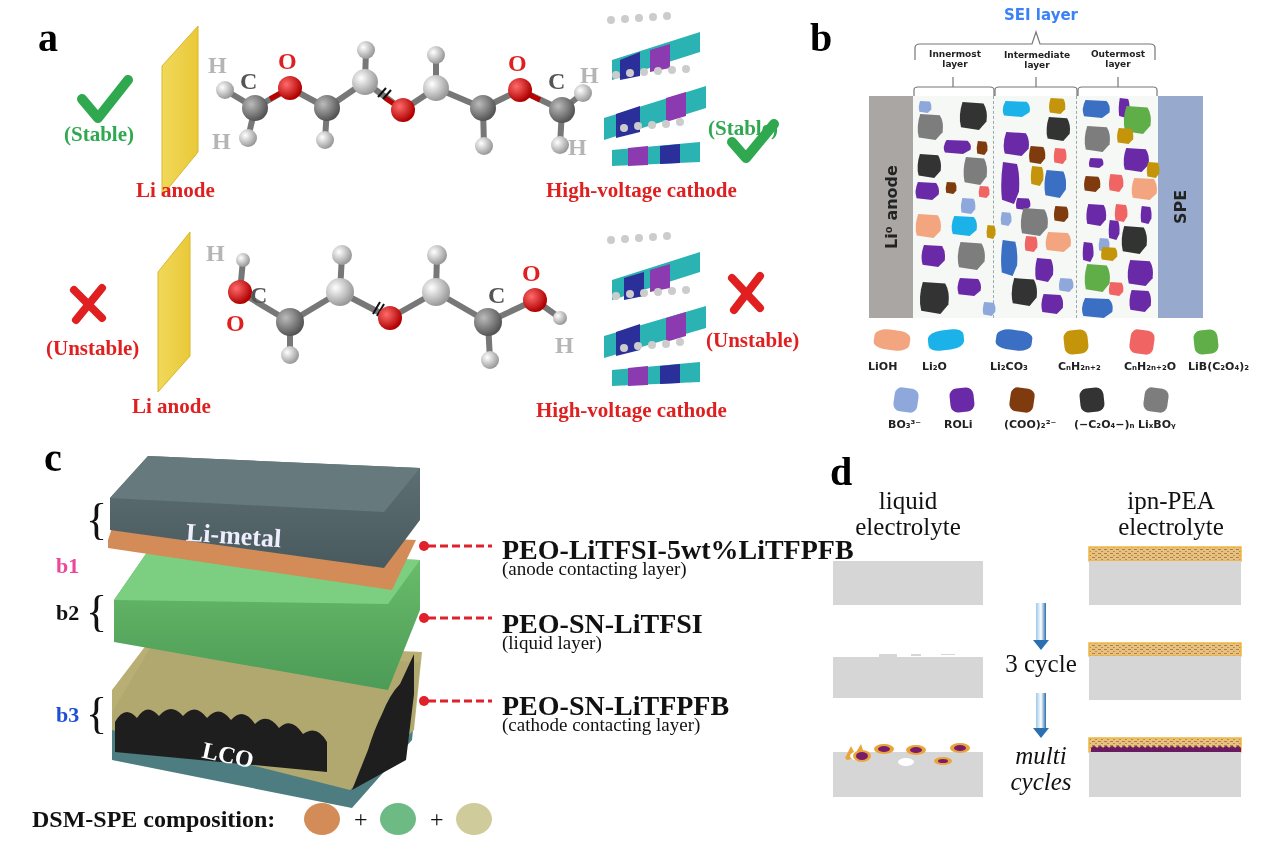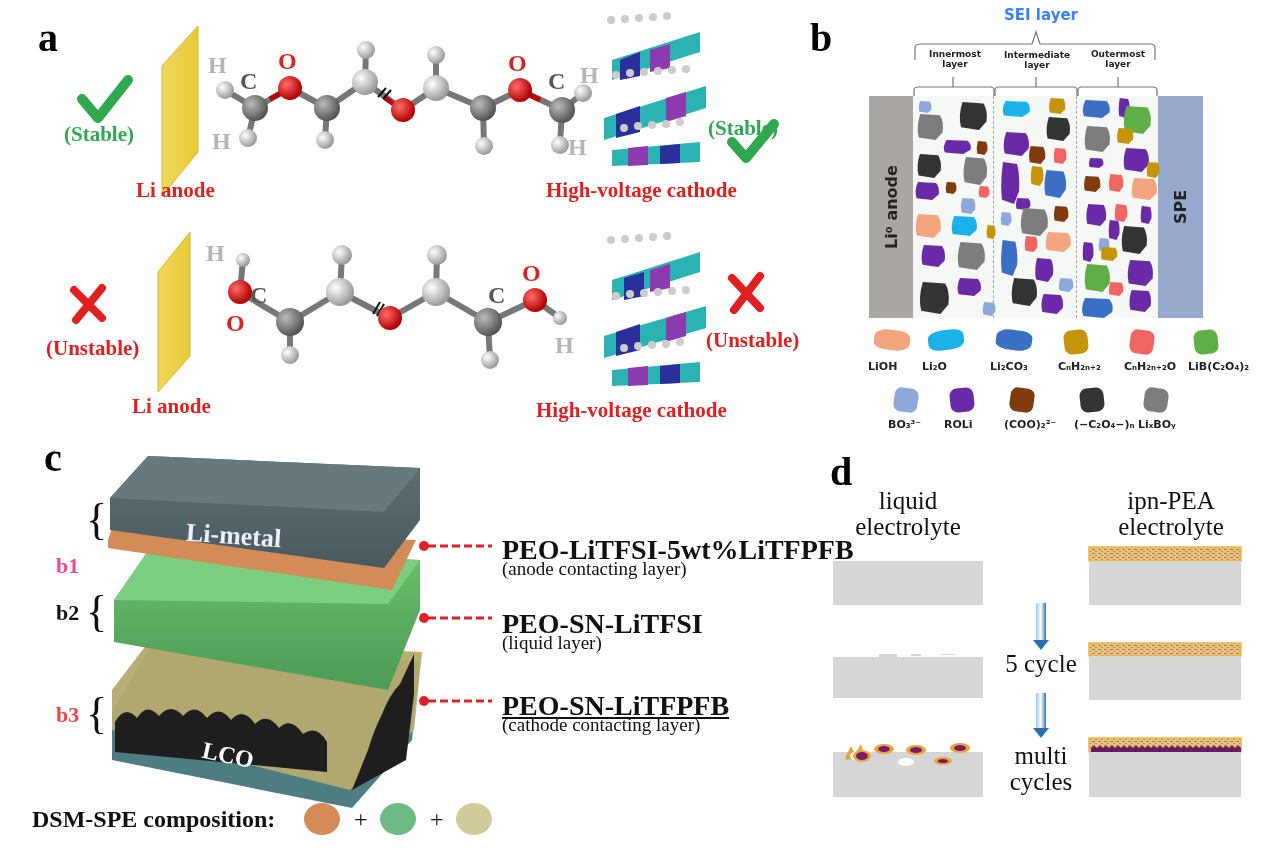--- a/index.html
+++ b/index.html
@@ -398,30 +398,30 @@
       <circle cx="424" cy="701" r="5"></circle>
     </g>
 
     <ellipse cx="322" cy="819" rx="18" ry="16" fill="#d38b57"></ellipse>
     <ellipse cx="398" cy="819" rx="18" ry="16" fill="#6dba84"></ellipse>
     <ellipse cx="474" cy="819" rx="18" ry="16" fill="#cfcb9a"></ellipse>
   </svg>
 
   <div class="lbl serif-bold" style="left:56px;top:516px;font-size:22px;color:#ec4899;margin-top:37px;">b1</div>
   <div class="lbl serif-bold" style="left:56px;top:600px;font-size:22px;color:#111;">b2</div>
-  <div class="lbl serif-bold" style="left:56px;top:702px;font-size:22px;color:#ef4444;">b3</div>
+  <div class="lbl serif-bold" style="left:56px;top:702px;font-size:22px;color:#1d4ed8;">b3</div>
 
   <div class="lbl serif-bold" style="left:186px;top:521px;font-size:26px;color:#eef;transform:rotate(4deg);">Li-metal</div>
   <div class="lbl serif-bold" style="left:202px;top:742px;font-size:24px;color:#fff;transform:rotate(12deg);">LCO</div>
 
   <div class="callout-title" style="left:502px;top:534px;">PEO-LiTFSI-5wt%LiTFPFB</div>
   <div class="callout-sub" style="left:502px;top:558px;">(anode contacting layer)</div>
   <div class="callout-title" style="left:502px;top:608px;">PEO-SN-LiTFSI</div>
   <div class="callout-sub" style="left:502px;top:632px;">(liquid layer)</div>
-  <div class="callout-title" style="left:502px;top:690px;text-decoration:underline;">PEO-SN-LiTFPFB</div>
+  <div class="callout-title" style="left:502px;top:690px;">PEO-SN-LiTFPFB</div>
   <div class="callout-sub" style="left:502px;top:714px;">(cathode contacting layer)</div>
 
   <div class="lbl serif-bold" style="left:32px;top:806px;font-size:24px;color:#111;">DSM-SPE composition:</div>
   <div class="lbl" style="left:354px;top:806px;font-size:24px;color:#111;">+</div>
   <div class="lbl" style="left:430px;top:806px;font-size:24px;color:#111;">+</div>
 </div>
 
 <div>
   <div class="panel-letter" style="left:830px;top:452px;">d</div>
 
@@ -477,17 +477,17 @@
 
     <rect x="1089" y="547" width="152" height="14" fill="url(#pCoat)" stroke="#f0b640" stroke-width="1.5"></rect>
     <rect x="1089" y="561" width="152" height="44" fill="#d6d6d6"></rect>
     <rect x="1089" y="643" width="152" height="13" fill="url(#pCoat)" stroke="#f0b640" stroke-width="1.5"></rect>
     <rect x="1089" y="656" width="152" height="44" fill="#d6d6d6"></rect>
     <rect x="1089" y="738" width="152" height="14" fill="url(#pCoat)" stroke="#f0b640" stroke-width="1.5"></rect>
     <path d="M1091,748 q3,-4 6,0 q3,-4 6,0 q3,-4 6,0 q3,-4 6,0 q3,-4 6,0 q3,-4 6,0 q3,-4 6,0 q3,-4 6,0 q3,-4 6,0 q3,-4 6,0 q3,-4 6,0 q3,-4 6,0 q3,-4 6,0 q3,-4 6,0 q3,-4 6,0 q3,-4 6,0 q3,-4 6,0 q3,-4 6,0 q3,-4 6,0 q3,-4 6,0 q3,-4 6,0 q3,-4 6,0 q3,-4 6,0 q3,-4 6,0 q3,-4 6,0 l0,4 l-150,0 Z" fill="#6a1a60"></path>
     <rect x="1089" y="752" width="152" height="45" fill="#d6d6d6"></rect>
   </svg>
 
-  <div class="d-text" style="left:991px;top:651px;width:100px;">5 cycle</div>
-  <div class="d-text" style="left:991px;top:743px;width:100px;">
+  <div class="d-text" style="left:991px;top:651px;width:100px;">3 cycle</div>
+  <div class="d-text" style="left:991px;top:743px;width:100px;font-style:italic;">
     <span>multi</span><br><span>cycles</span>
   </div>
 </div>
 
 </body></html>

